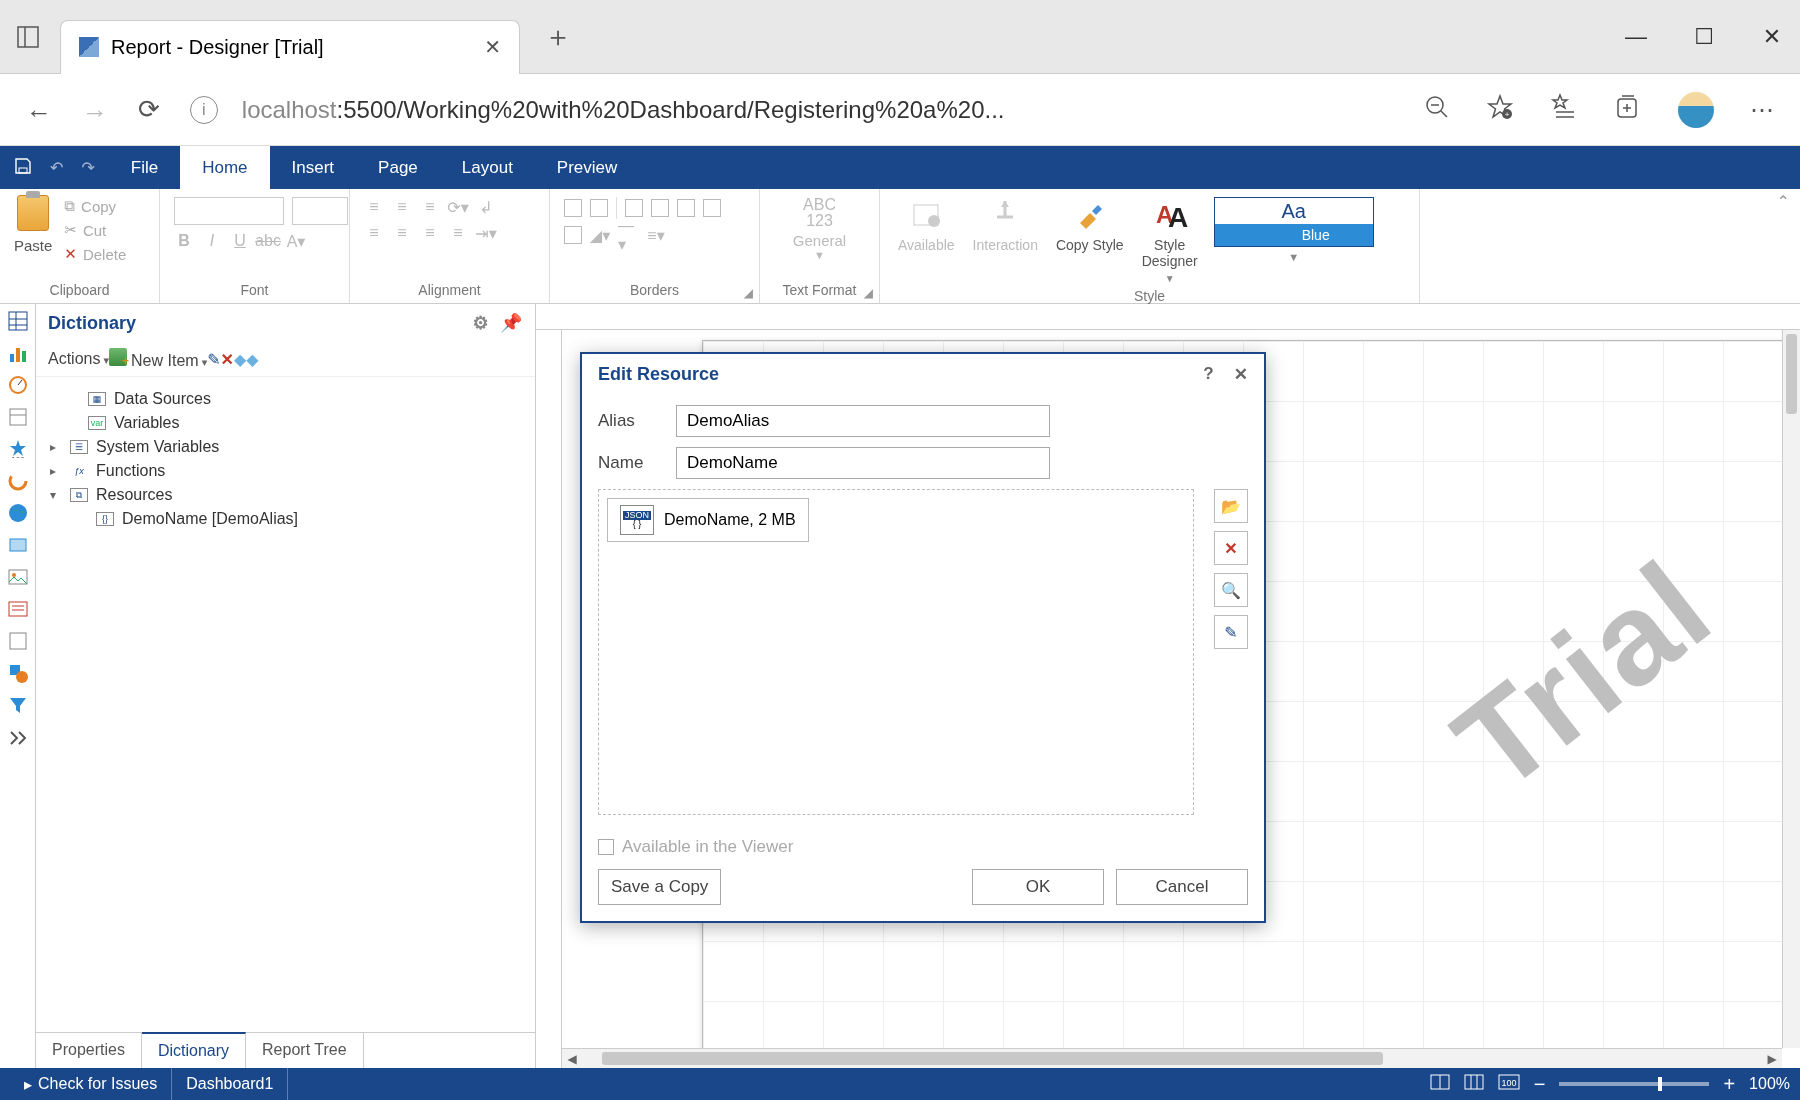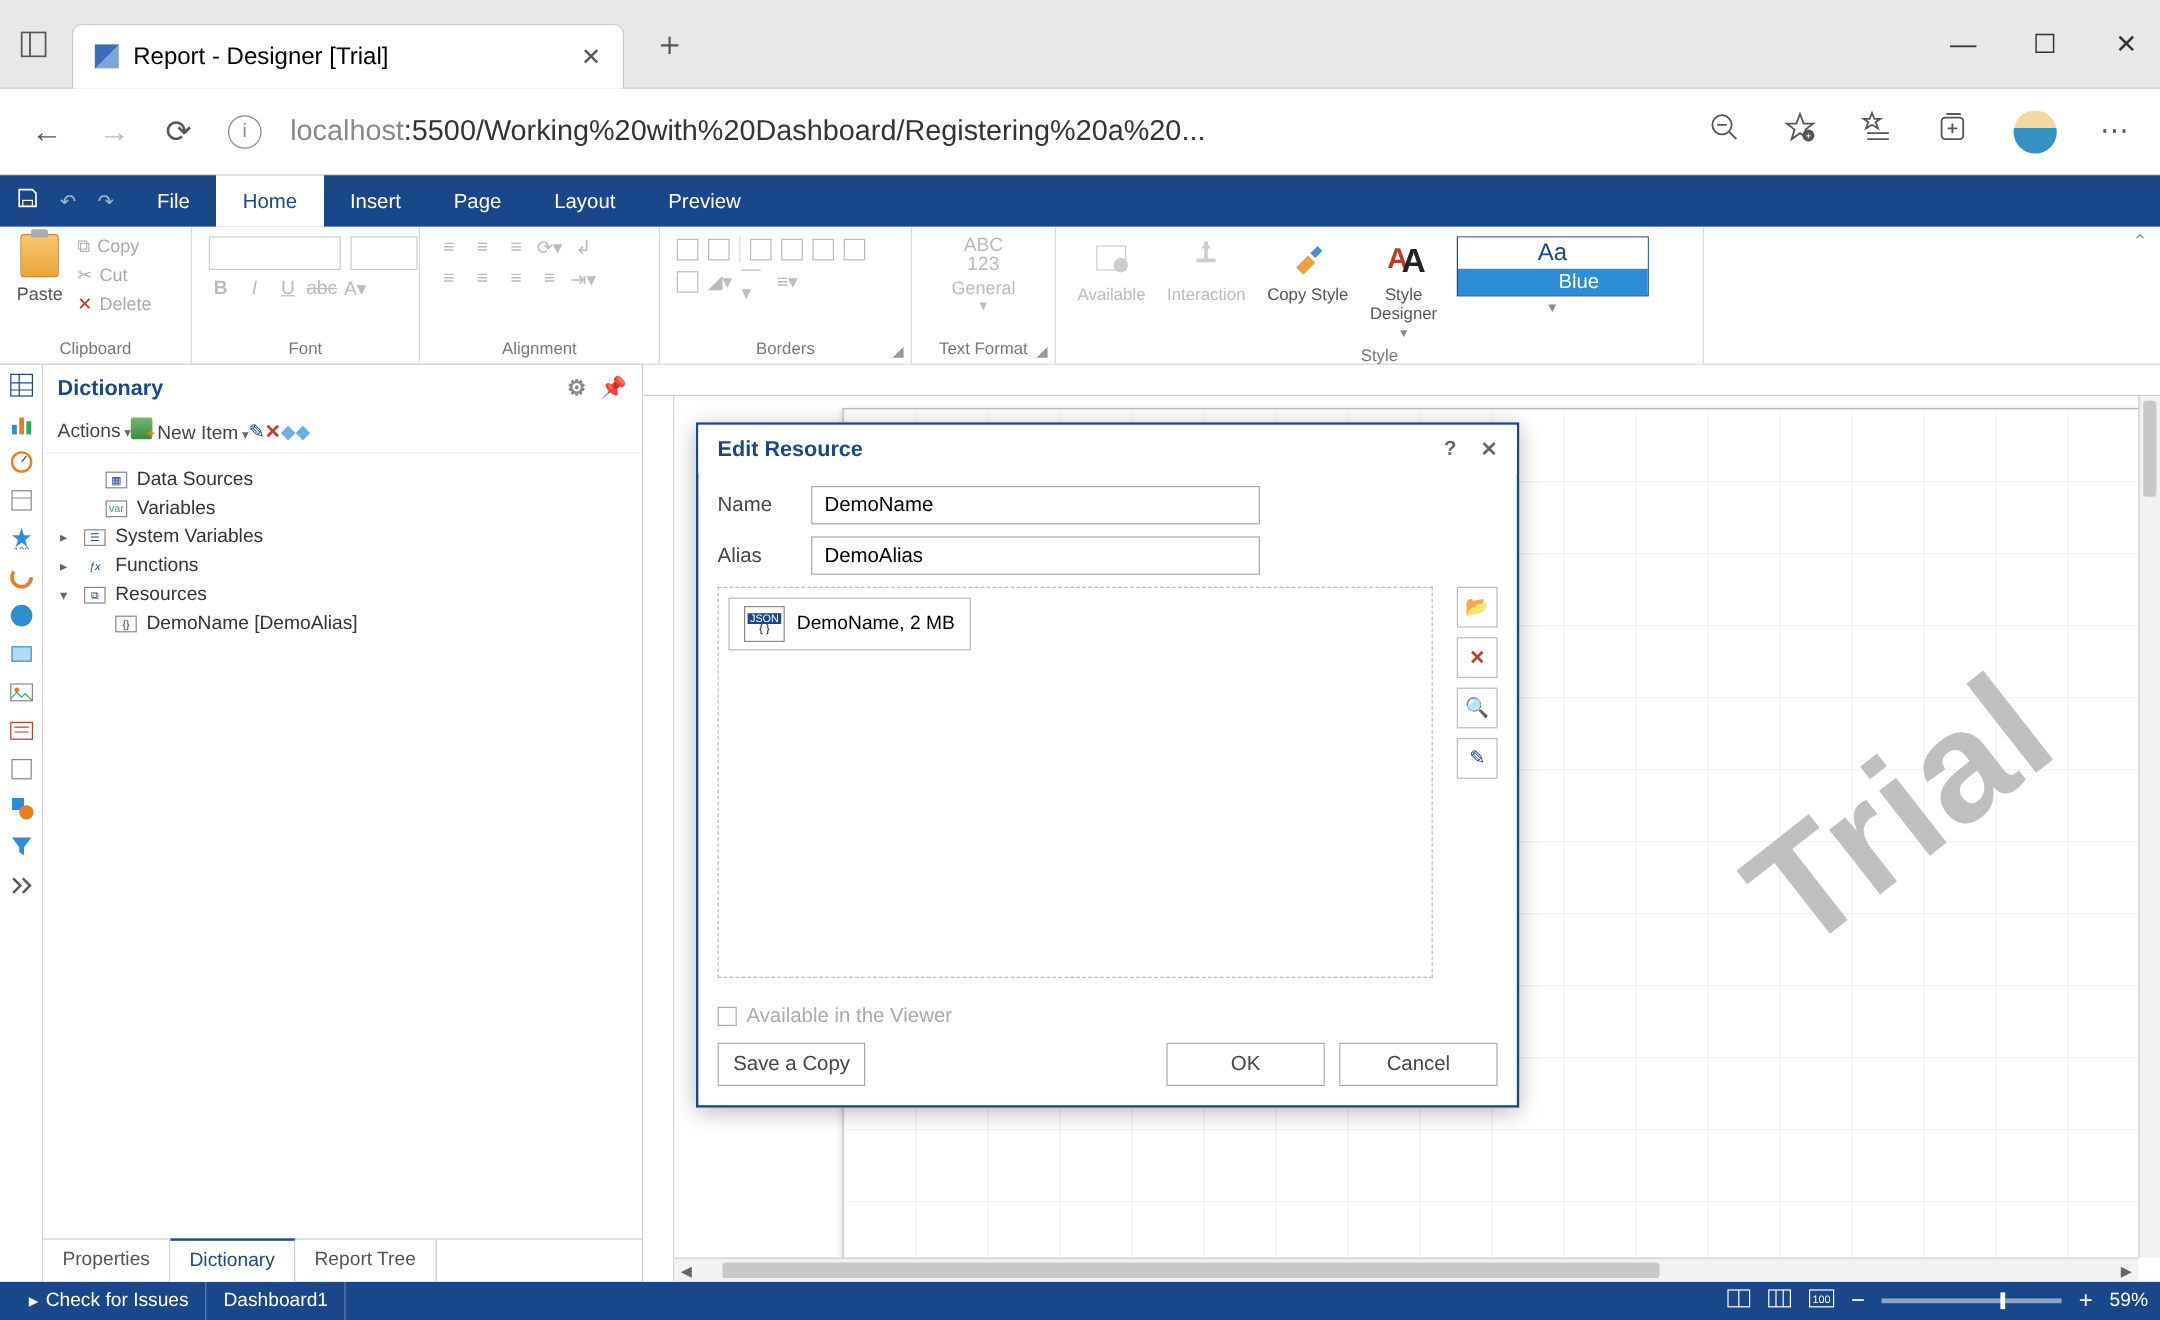--- a/index.html
+++ b/index.html
@@ -56,21 +56,21 @@
 .text-format { display:flex; flex-direction:column; align-items:center; }
 .abc123 { font-size:16px; color:#bbb; text-align:center; line-height:1; }
 
 .style-btns { display:flex; gap:18px; align-items:flex-start; padding:4px 10px; }
 .style-btn { display:flex; flex-direction:column; align-items:center; font-size:14px; color:#555; gap:4px; }
 .style-btn .sic { width:36px; height:36px; }
 .style-btn.disabled { color:#bbb; }
 
 .style-swatch { width:160px; height:50px; border:1px solid #19478a; display:flex; flex-direction:column; margin:4px 6px; }
 .style-swatch .row1 { flex:1; display:flex; align-items:center; justify-content:center; font-size:20px; color:#19478a; background:#fff; }
-.style-swatch .row2 { height:22px; background:#2d8cd6; color:#fff; font-size:17px; display:flex; align-items:center; justify-content:center;padding-left:44px; }
+.style-swatch .row2 { height:22px; background:#2d8cd6; color:#fff; font-size:14px; display:flex; align-items:center; justify-content:center;padding-left:44px; }
 
 .corner-dlg { position:absolute; top:3px; right:6px; font-size:14px; color:#999; }
 .expand-caret { position:absolute; right:6px; bottom:3px; font-size:12px; color:#999; }
 
 
 .main { display:flex; height: calc(1100px - 74px - 72px - 43px - 115px - 32px); }
 
 
 .vtool { width:36px; background:#fff; border-right:1px solid #ccc; display:flex; flex-direction:column; align-items:center; padding-top:6px; gap:10px; }
 .vtool .vi { width:22px; height:22px; }
@@ -525,40 +525,40 @@
         </svg></span>
     <span><svg width="22" height="16">
           <rect x="1" y="1" width="20" height="14" fill="none" stroke="#fff"></rect>
           <text x="11" y="12" font-size="9" fill="#fff" text-anchor="middle">100</text>
         </svg></span>
     <span style="font-size:20px;">−</span>
     <div class="zoom-slider">
         <div class="knob"></div>
       </div>
     <span style="font-size:20px;">+</span>
-    <span>59%</span>
+    <span>100%</span>
   </div>
 </div>
 
 <div class="dialog">
   <div class="dialog-title">
     <span>Edit Resource</span>
     <div class="dctrl">
       <span>?</span>
       <span>✕</span>
     </div>
   </div>
   <div class="dialog-body">
     <div class="form-row">
+      <label>Alias</label>
+      <input type="text" value="DemoAlias" style="">
+    </div>
+    <div class="form-row">
       <label>Name</label>
       <input type="text" value="DemoName" style="">
-    </div>
-    <div class="form-row">
-      <label>Alias</label>
-      <input type="text" value="DemoAlias" style="">
     </div>
     <div class="res-area">
       <div class="drop-zone">
         <div class="res-chip">
           <span class="json-ic">
               <span style="background:#19478a;color:#fff;padding:0 2px;">JSON</span>
               <span>{ }</span>
             </span>
           <span>DemoName, 2 MB</span>
         </div>

